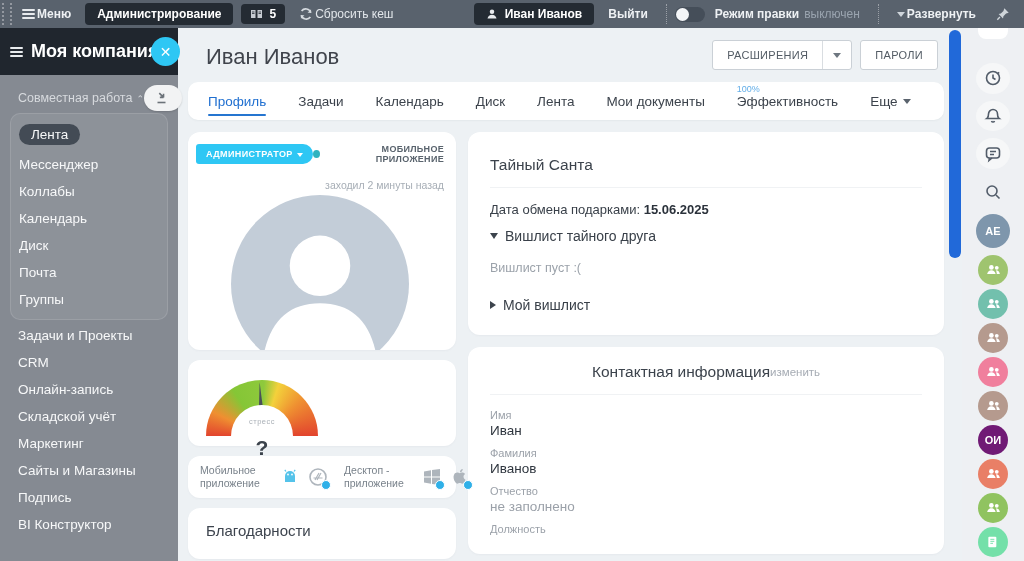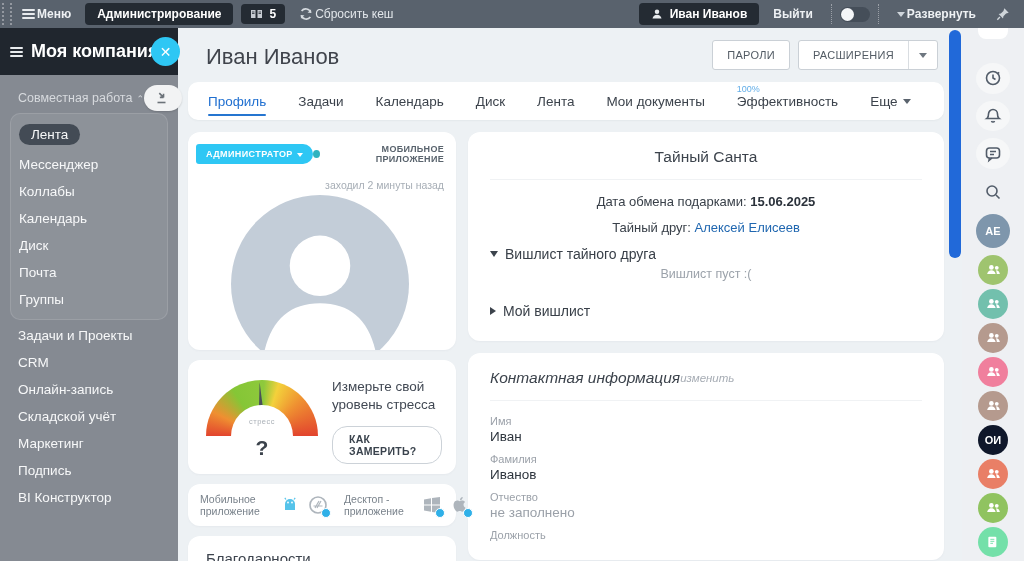--- a/index.html
+++ b/index.html
@@ -42,21 +42,21 @@
   
   .rail { position:absolute; right:0; top:0; width:62px; height:533px; background:#eef0f3; display:flex; flex-direction:column; align-items:center; z-index:30; }
   .rail-handle { width:30px; height:12px; background:#fff; border-radius:0 0 8px 8px; margin-bottom:24px; cursor:pointer; }
   .rail-icon { width:34px; height:34px; border-radius:50%; background:#f6f7f8; display:flex; align-items:center; justify-content:center; margin-bottom:7px; cursor:pointer; }
   .rail-icon svg { stroke:#525c69; fill:none; stroke-width:1.6; }
   .rail-search { background:transparent; }
   .rail-av { width:30px; height:30px; border-radius:50%; display:flex; align-items:center; justify-content:center; color:#fff; font-size:11px; font-weight:bold; margin-bottom:4px; cursor:pointer; flex:none; }
   .rail-av svg { fill:#fff; }
   .av-user { width:34px; height:34px; background:#7e96ac; margin-bottom:7px; }
   .c1{background:#9fc46f;} .c2{background:#72c0ad;} .c3{background:#b59a8e;} .c4{background:#f07f9d;}
-  .c5{background:#b59a8e;} .c6{background:#0f172a;} .c7{background:#e97f66;} .c8{background:#90c360;} .c9{background:#74e0a9;}
+  .c5{background:#b59a8e;} .c6{background:#701a75;} .c7{background:#e97f66;} .c8{background:#90c360;} .c9{background:#74e0a9;}
   .scrollthumb { position:absolute; right:63px; top:2px; width:12px; height:228px; border-radius:7px; background:#2169d9; z-index:45; cursor:pointer; }
 
   
   .main { position:absolute; left:178px; top:0; width:770px; height:533px; }
   .page-head { position:relative; padding:16px 12px 10px 28px; }
   .page-title { font-size:22px; color:#40444c; font-weight:normal; }
   .head-actions { position:absolute; right:10px; top:12px; display:flex; gap:8px; }
   .btn-outline { background:#fff; border:1px solid #cad0d6; border-radius:3px; height:30px; display:flex; align-items:center; font-size:11px; color:#525b64; letter-spacing:.3px; cursor:pointer; }
   .btn-outline .lbl { padding:0 14px; }
   .btn-outline .split { border-left:1px solid #d9dde1; height:100%; display:flex; align-items:center; padding:0 10px; }
@@ -104,34 +104,34 @@
   .apps-label { font-size:10.5px; color:#79828b; line-height:1.2; }
   .apps-div { width:1px; height:26px; background:#e7eaec; margin:0 8px; }
   .app-ic { position:relative; width:20px; height:20px; flex:none; cursor:pointer; }
   .dl-badge { position:absolute; right:-3px; bottom:-3px; width:10px; height:10px; border-radius:50%; background:#2fb0e8; border:1.5px solid #fff; }
 
   
   .grat-card { padding:14px 18px 20px; }
   .grat-title { font-size:15px; color:#3d444e; }
 
   
-  .santa-card { padding:16px 22px 22px;text-align:center; }
+  .santa-card { padding:24px 22px 22px; }
   .card-title { font-size:15.5px; color:#3c434c; }
   .card-div { height:1px; background:#f0f2f4; margin:13px 0 14px; }
   .santa-row { font-size:13px; color:#394049; margin-bottom:11px; }
   .santa-row b { color:#2b323b; }
   .link { color:#2067b0; cursor:pointer; text-decoration:none; }
   .tgl-row { font-size:14px; color:#394049; margin-top:2px; cursor:pointer; display:flex; align-items:center; gap:7px; }
   .tri-down { width:0; height:0; border-left:4.5px solid transparent; border-right:4.5px solid transparent; border-top:6px solid #3c434c; }
   .tri-right { width:0; height:0; border-top:4.5px solid transparent; border-bottom:4.5px solid transparent; border-left:6px solid #3c434c; }
-  .wish-empty { font-size:12.5px; color:#9ba2aa; margin:5px 0 22px 0; }
+  .wish-empty { font-size:12.5px; color:#9ba2aa; margin:17px 0 22px 0; }
 
   
   .contact-card { padding:16px 22px 10px; }
-  .contact-head { display:flex; justify-content:flex-start; align-items:center;font-style:italic; }
+  .contact-head { display:flex; justify-content:center; align-items:center; }
   .edit-link { font-size:11.5px; color:#a6acb4; cursor:pointer; }
   .fld { margin-bottom:9px; }
   .fld-label { font-size:11px; color:#9ba1a9; margin-bottom:2px; }
   .fld-value { font-size:13.5px; color:#2f363f; font-weight:400; }
   .fld-value.empty { color:#9ba1a9; font-weight:400; }
 </style>
 </head>
 <body>
 
 <div class="topbar">
@@ -169,20 +169,24 @@
         </svg>
       <span>Иван Иванов</span>
     </div>
     <div class="tb-item">
         <span class="tb-label">Выйти</span>
       </div>
     <div class="tb-sep"></div>
     <div class="toggle">
         <div class="knob"></div>
       </div>
+    <div class="tb-item" style="gap:5px;">
+      <span class="tb-label">Режим правки</span>
+      <span class="muted">выключен</span>
+    </div>
     <div class="tb-sep"></div>
     <div class="tb-item">
       <span class="caret-down"></span>
       <span class="tb-label">Развернуть</span>
     </div>
     <div class="tb-item" style="padding-right:14px;">
       <svg width="14" height="14" viewBox="0 0 16 16">
           <path d="M9.5 1.5 14.5 6.5 11.5 7.5 8.5 10.5 8 13 3 8l2.5-.5 3-3z" fill="#cfd5da"></path>
           <path d="M4.5 11.5 1.5 14.5" stroke="#cfd5da" stroke-width="1.6"></path>
         </svg>
@@ -190,27 +194,27 @@
   </div>
 </div>
 
 <div class="app">
 
   <div class="main">
     <div class="page-head">
       <h1 class="page-title">Иван Иванов</h1>
       <div class="head-actions">
         <div class="btn-outline">
-          <span class="lbl">ПАРОЛИ</span>
-        </div>
-        <div class="btn-outline">
           <span class="lbl">РАСШИРЕНИЯ</span>
           <span class="split">
               <span class="caret-down cd"></span>
             </span>
+        </div>
+        <div class="btn-outline">
+          <span class="lbl">ПАРОЛИ</span>
         </div>
       </div>
     </div>
 
     <div class="tabbar">
       <div class="tab active">Профиль</div>
       <div class="tab">Задачи</div>
       <div class="tab">Календарь</div>
       <div class="tab">Диск</div>
       <div class="tab">Лента</div>
@@ -250,24 +254,20 @@
         </div>
 
         <div class="card stress-card">
           <div class="gauge">
             <div class="gauge-arc"></div>
             <div class="gauge-needle"></div>
             <div class="gauge-hole"></div>
             <div class="gauge-word">стресс</div>
             <div class="gauge-q">?</div>
           </div>
-          <div class="stress-right">
-            <div class="stress-text">Измерьте свой уровень стресса</div>
-            <span class="pill-btn">КАК ЗАМЕРИТЬ?</span>
-          </div>
         </div>
 
         <div class="card apps-card">
           <div class="apps-sec">
             <div class="apps-label" style="width:72px;">Мобильное приложение</div>
             <div class="app-ic">
               <svg width="20" height="20" viewBox="0 0 20 20">
                   <path d="M5 9a5 5 0 0 1 10 0v6H5z" fill="#55c3ea"></path>
                   <path d="M6 4.5 4.8 2.8M14 4.5l1.2-1.7" stroke="#55c3ea" stroke-width="1.2"></path>
                   <circle cx="8" cy="7.5" r=".9" fill="#fff"></circle>
@@ -308,24 +308,20 @@
       </div>
 
       <div class="col-r">
         <div class="card santa-card">
           <div class="card-title">Тайный Санта</div>
           <div class="card-div"></div>
           <div class="santa-row">
             <span>Дата обмена подарками:</span>
             <b>15.06.2025</b>
           </div>
-          <div class="santa-row">
-            <span>Тайный друг:</span>
-            <a class="link">Алексей Елисеев</a>
-          </div>
           <div class="tgl-row">
             <span class="tri-down"></span>
             <span>Вишлист тайного друга</span>
           </div>
           <div class="wish-empty">Вишлист пуст :(</div>
           <div class="tgl-row">
             <span class="tri-right"></span>
             <span>Мой вишлист</span>
           </div>
         </div>
@@ -384,20 +380,21 @@
         <div class="sb-item"><span>Календарь</span></div>
         <div class="sb-item"><span>Диск</span></div>
         <div class="sb-item"><span>Почта</span></div>
         <div class="sb-item"><span>Группы</span></div>
       </div>
       <div class="sb-item"><span>Задачи и Проекты</span></div>
       <div class="sb-item"><span>CRM</span></div>
       <div class="sb-item"><span>Онлайн-запись</span></div>
       <div class="sb-item"><span>Складской учёт</span></div>
       <div class="sb-item"><span>Маркетинг</span></div>
+      <div class="sb-item"><span>Сайты и Магазины</span></div>
       <div class="sb-item"><span>Подпись</span></div>
       <div class="sb-item"><span>BI Конструктор</span></div>
 
     </div>
   </div>
 
   <div class="scrollthumb"></div>
   <div class="rail">
     <div class="rail-handle"></div>
     <div class="rail-icon">

